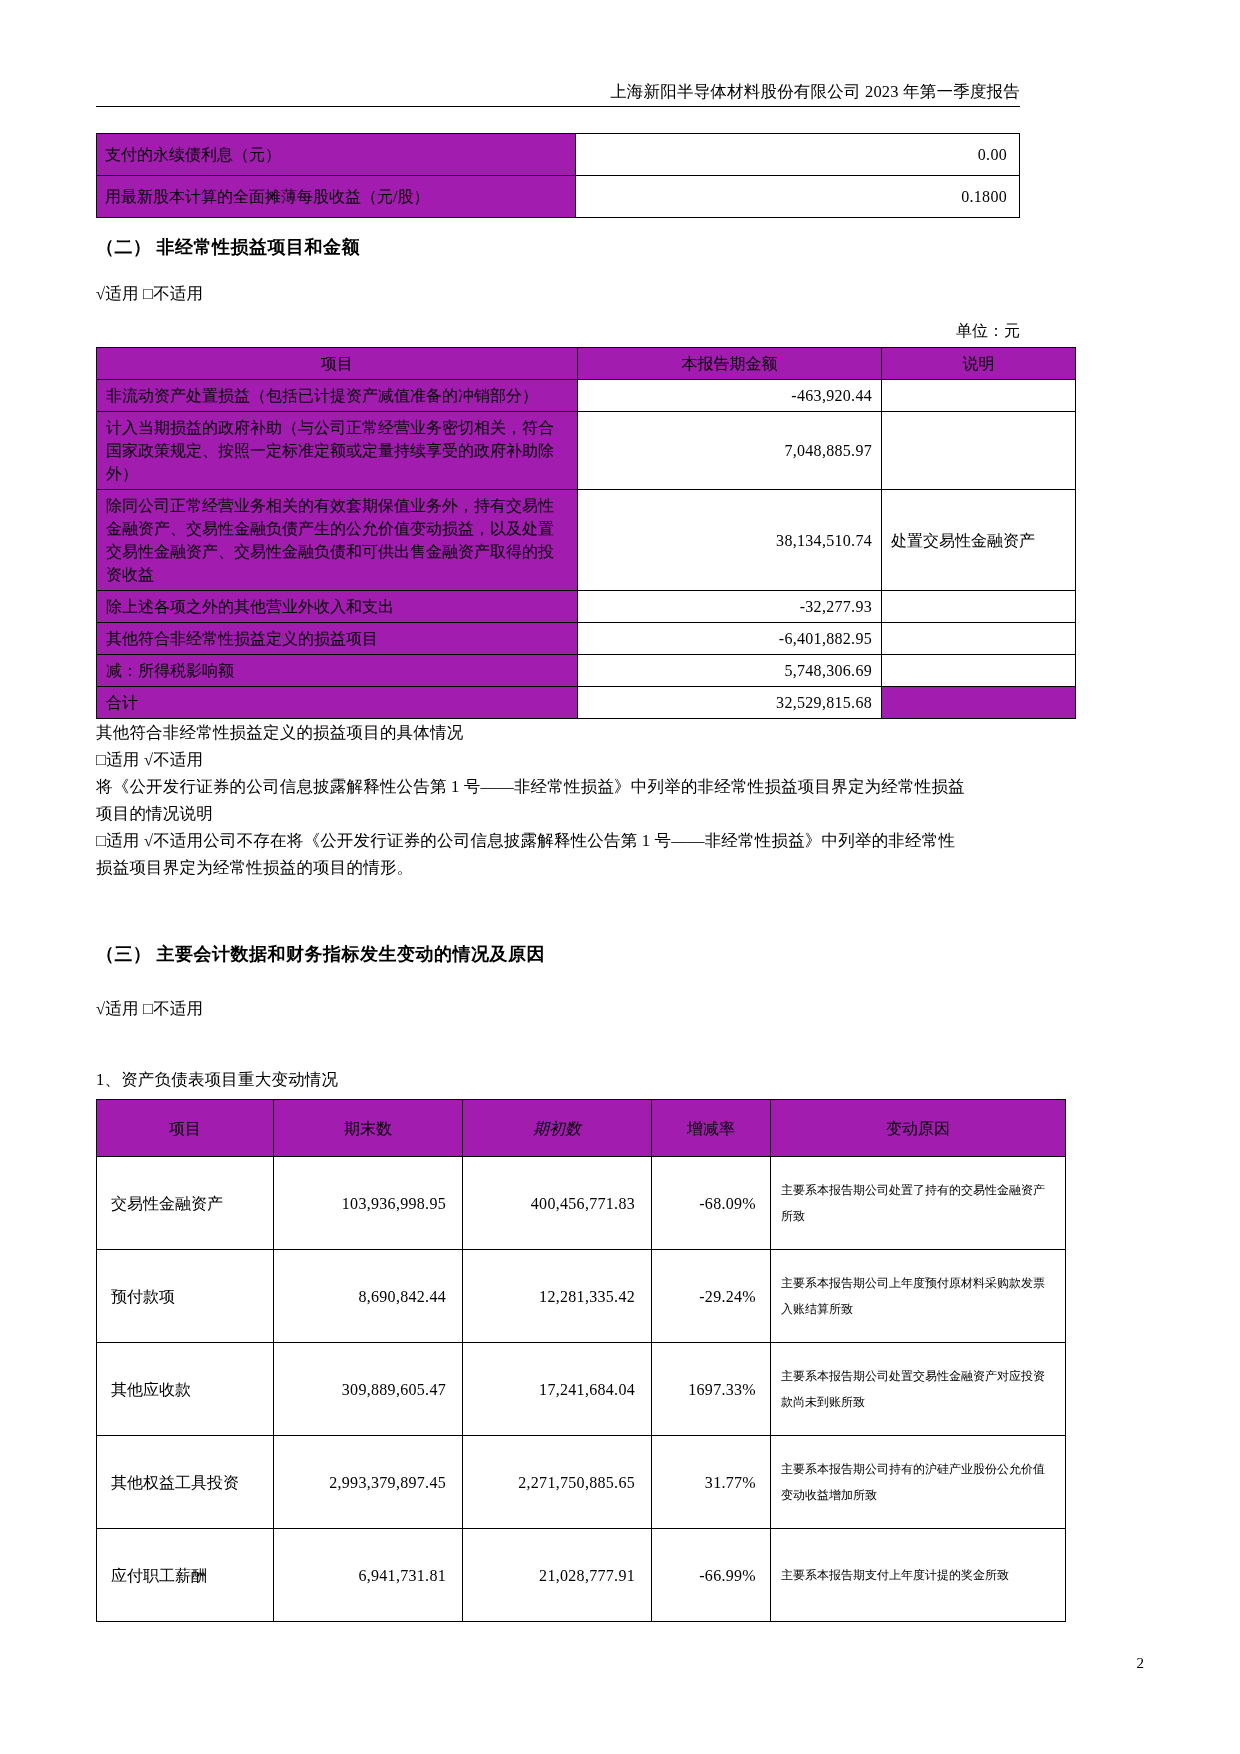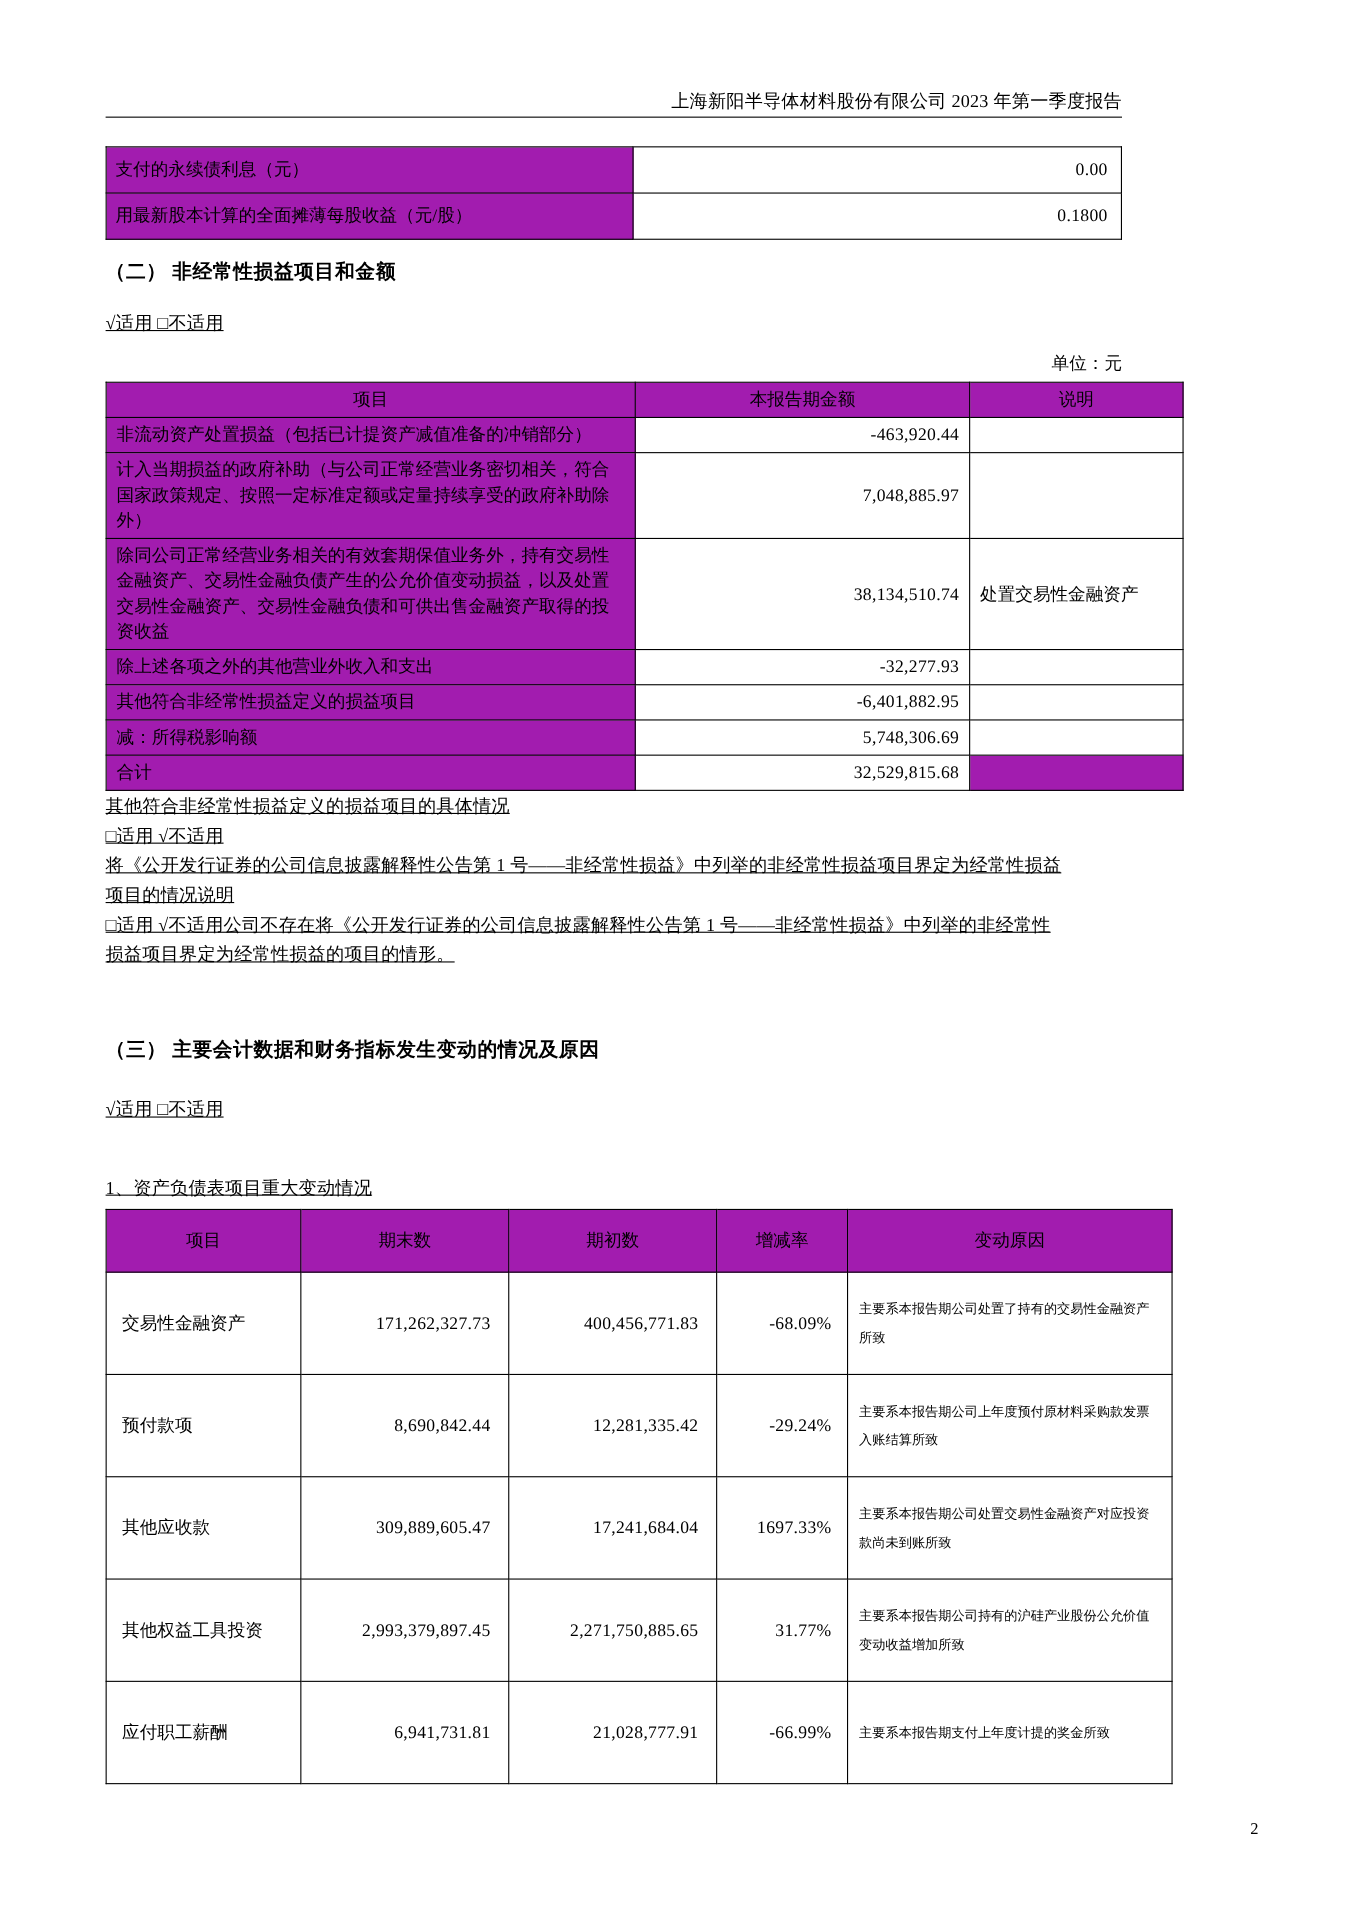--- a/index.html
+++ b/index.html
@@ -71,21 +71,20 @@
     font-weight: bold;
     margin: 14px 0 0 0;
     line-height: 30px;
     letter-spacing: 0.5px;
   }
   p.para {
     font-size: 16.5px;
     line-height: 27px;
     margin: 0;
     letter-spacing: 0.2px;
-    text-decoration: underline;
   }
   .gap-18 { height: 18px; }
   .gap-12 { height: 12px; }
   .gap-26 { height: 26px; }
   .gap-44 { height: 44px; }
   .unit-line {
     text-align: right;
     font-size: 16px;
     margin: 0 0 4px 0;
     line-height: 24px;
@@ -98,21 +97,21 @@
   
   .t-bs { margin-top: 6px; }
   .t-bs td { padding: 10px 10px; }
   .t-bs thead td {
     text-align: center;
     height: 44px;
     padding: 6px 4px;
   }
   .t-bs .c-item { width: 168px; }
   .t-bs .c-end  { width: 180px; }
-  .t-bs .c-beg  { width: 180px; }
+  .t-bs .c-beg  { width: 180px; font-style: italic; }
   .t-bs .c-rate { width: 110px; }
   .t-bs .c-rsn  { width: 286px; }
   .t-bs tbody td { height: 72px; vertical-align: middle; }
   .t-bs .reason { line-height: 26px; font-size: 12px; }
   .t-bs .cellnum { text-align: right; padding-right: 16px; letter-spacing: 0.3px; }
   .t-bs .cellpct { text-align: right; padding-right: 14px; letter-spacing: 0.3px; }
   .t-bs .cellitem { text-align: left; padding-left: 14px; }
   
   .pg-num {
     position: absolute;
@@ -224,21 +223,21 @@
           <td class="shade c-item">项目</td>
           <td class="shade c-end">期末数</td>
           <td class="shade c-beg">期初数</td>
           <td class="shade c-rate">增减率</td>
           <td class="shade c-rsn">变动原因</td>
         </tr>
       </thead>
       <tbody>
         <tr>
           <td class="cellitem">交易性金融资产</td>
-          <td class="cellnum">171,262,327.73</td>
+          <td class="cellnum">103,936,998.95</td>
           <td class="cellnum">400,456,771.83</td>
           <td class="cellpct">-68.09%</td>
           <td class="reason">主要系本报告期公司处置了持有的交易性金融资产所致</td>
         </tr>
         <tr>
           <td class="cellitem">预付款项</td>
           <td class="cellnum">8,690,842.44</td>
           <td class="cellnum">12,281,335.42</td>
           <td class="cellpct">-29.24%</td>
           <td class="reason">主要系本报告期公司上年度预付原材料采购款发票入账结算所致</td>

